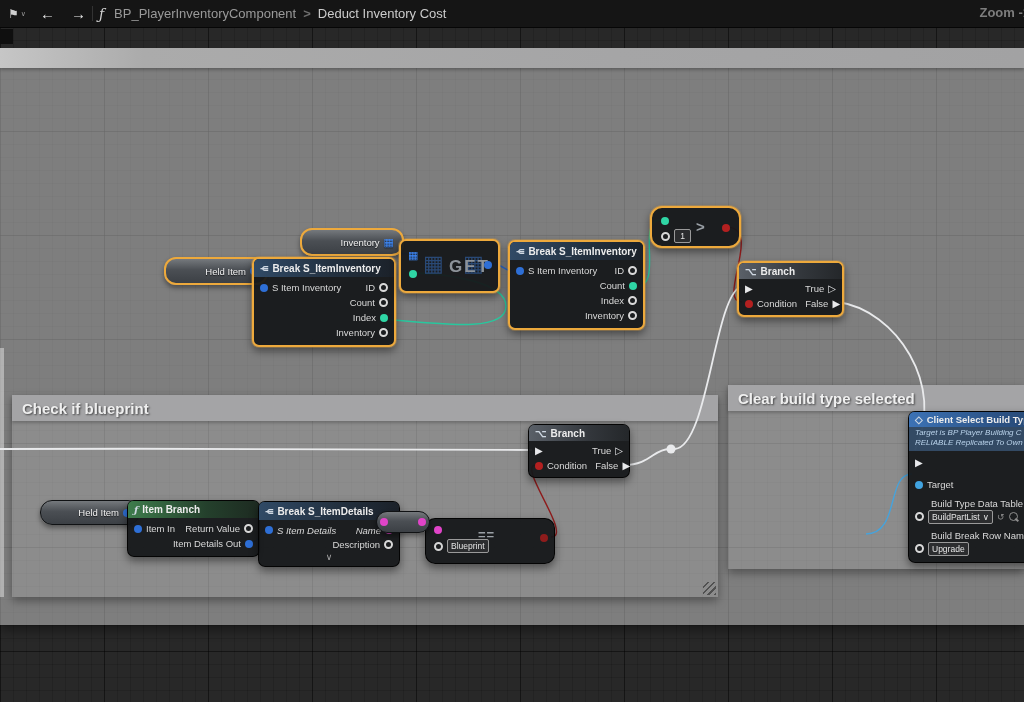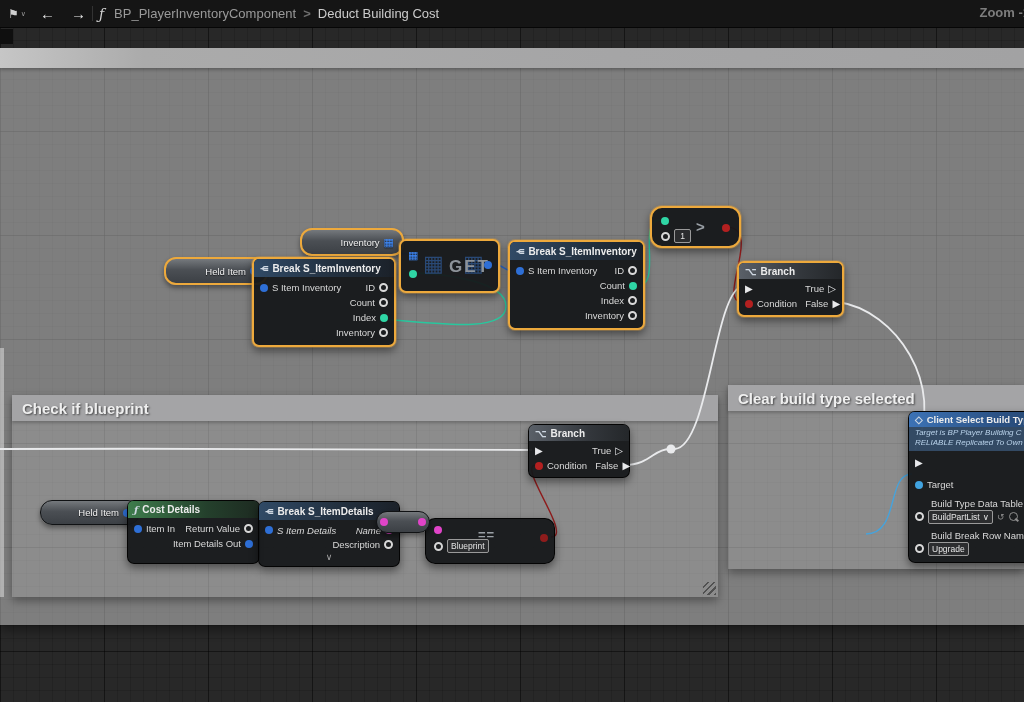--- a/index.html
+++ b/index.html
@@ -261,23 +261,23 @@
           <span class="sp"></span>
           <span>False</span>
           <span class="x">▶</span>
         </div>
     </div>
   </div>
 
   <div class="node" style="left:127px;top:500px;width:131px;">
     <div class="hdr func" style="height:17px;">
       <span class="hdr-ic" style="font-style:italic;font-family:'DejaVu Serif',serif;">ƒ</span>
-      <span>Cost Details</span>
-    </div>
-    <div style="padding:3px 0 12px;">
+      <span>Item Branch</span>
+    </div>
+    <div style="padding:3px 0 5px;">
       <div class="row">
           <span class="p c-blue"></span>
           <span>Item In</span>
           <span class="sp"></span>
           <span>Return Value</span>
           <span class="p h c-dred"></span>
         </div>
       <div class="row">
           <span class="sp"></span>
           <span>Item Details Out</span>
@@ -364,17 +364,17 @@
 
   <div class="toolbar">
     <span class="tb-ic" style="margin-left:8px;font-size:12px;">⚑</span>
     <span class="tb-ic" style="font-size:7px;color:#9a9a9a;margin-left:2px;">∨</span>
     <span class="tb-ic" style="margin-left:14px;font-size:15px;font-weight:bold;color:#e8e8e8;">←</span>
     <span class="tb-ic" style="margin-left:16px;font-size:15px;font-weight:bold;color:#e8e8e8;">→</span>
     <span class="tb-sep"></span>
     <span class="tb-ic" style="font-size:14px;font-style:italic;font-family:'DejaVu Serif',serif;color:#d2d2d2;">ƒ</span>
     <span class="crumb-root">BP_PlayerInventoryComponent</span>
     <span class="crumb-sep">&gt;</span>
-    <span class="crumb-cur">Deduct Building Cost</span>
+    <span class="crumb-cur">Deduct Inventory Cost</span>
     <span class="zoomlbl">Zoom -1</span>
   </div>
 
 </div>
 
 </body></html>

